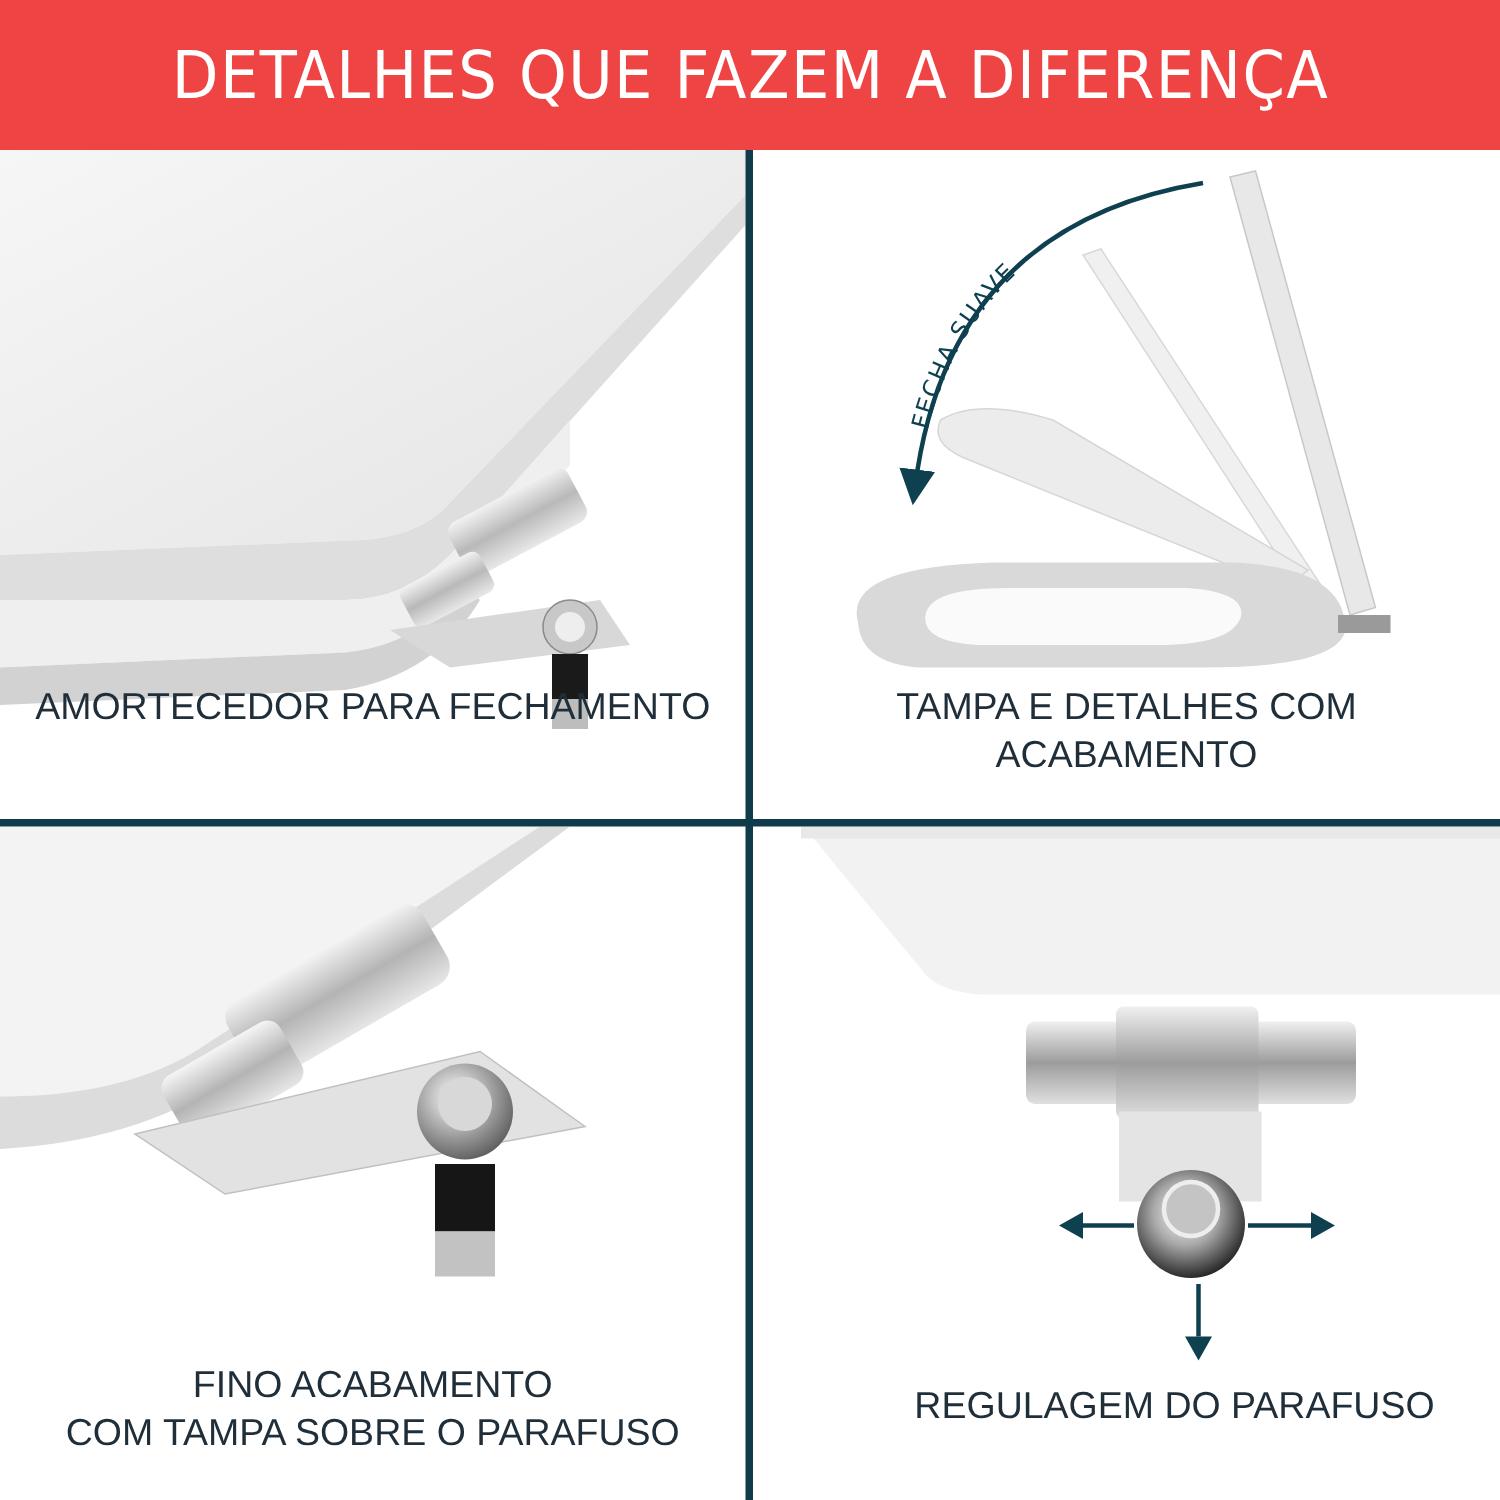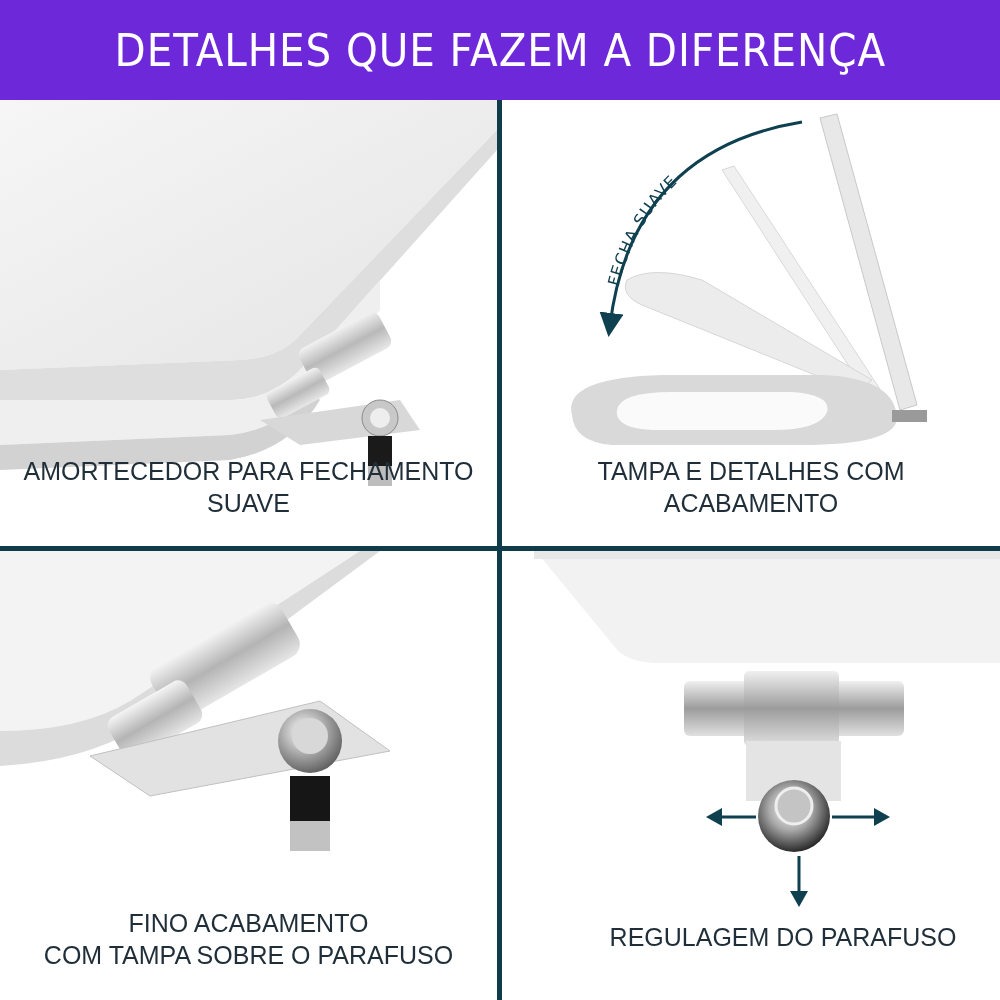--- a/index.html
+++ b/index.html
@@ -1,17 +1,17 @@
 <!DOCTYPE html>
 <html><head>
 <meta charset="utf-8">
 <style>
   html,body{margin:0;padding:0;background:#fff;}
   body{width:1000px;height:1000px;position:relative;overflow:hidden;font-family:"DejaVu Sans","Liberation Sans",sans-serif;}
-  .header{position:absolute;left:0;top:0;width:1000px;height:100px;background:#6d28d9;display:flex;align-items:center;justify-content:center;}
+  .header{position:absolute;left:0;top:0;width:1000px;height:100px;background:#ef4444;display:flex;align-items:center;justify-content:center;}
   .header h1{margin:0;color:#fff;font-weight:400;font-size:44px;letter-spacing:1px;font-family:"DejaVu Sans",sans-serif;transform:scaleX(0.92);}
   .vline{position:absolute;left:497px;top:100px;width:5px;height:900px;background:#0f3b4a;}
   .hline{position:absolute;left:0;top:546px;width:1000px;height:5px;background:#0f3b4a;}
   .cell{position:absolute;overflow:hidden;}
   .c1{left:0;top:100px;width:497px;height:446px;}
   .c2{left:502px;top:100px;width:498px;height:446px;}
   .c3{left:0;top:551px;width:497px;height:449px;}
   .c4{left:514px;top:551px;width:498px;height:476px;margin-left:20px;}
   .caption{position:absolute;left:0;width:100%;text-align:center;color:#1f2e38;font-size:25px;line-height:32px;font-family:"Liberation Sans",sans-serif;transform-origin:center;}
   .caption span{display:block;}
@@ -44,21 +44,20 @@
     <rect x="300" y="228" width="90" height="40" rx="8" fill="url(#metal1)" transform="rotate(-28 345 248)"></rect>
     <rect x="268" y="278" width="60" height="30" rx="6" fill="url(#metal1)" transform="rotate(-28 298 293)"></rect>
     <polygon points="260,320 400,300 420,330 300,345" fill="#d8d8d8"></polygon>
     <circle cx="380" cy="318" r="18" fill="#c8c8c8" stroke="#8a8a8a"></circle>
     <circle cx="380" cy="318" r="10" fill="#eee"></circle>
     <rect x="368" y="336" width="24" height="30" fill="#1a1a1a"></rect>
     <rect x="368" y="366" width="24" height="20" fill="#bdbdbd"></rect>
   </svg>
   <div class="caption" style="top:355px;">
     <span>AMORTECEDOR PARA FECHAMENTO</span>
-    <span>SUAVE</span>
   </div>
 </div>
 
 <div class="cell c2">
   <svg width="498" height="446" viewBox="0 0 498 446">
     <defs>
       <path id="arcpath" d="M110 222 Q130 60 300 20"></path>
       <marker id="arrowhead" markerWidth="8" markerHeight="8" refX="4" refY="4" orient="auto">
         <path d="M0 0 L8 4 L0 8 Z" fill="#0f4050"></path>
       </marker>

